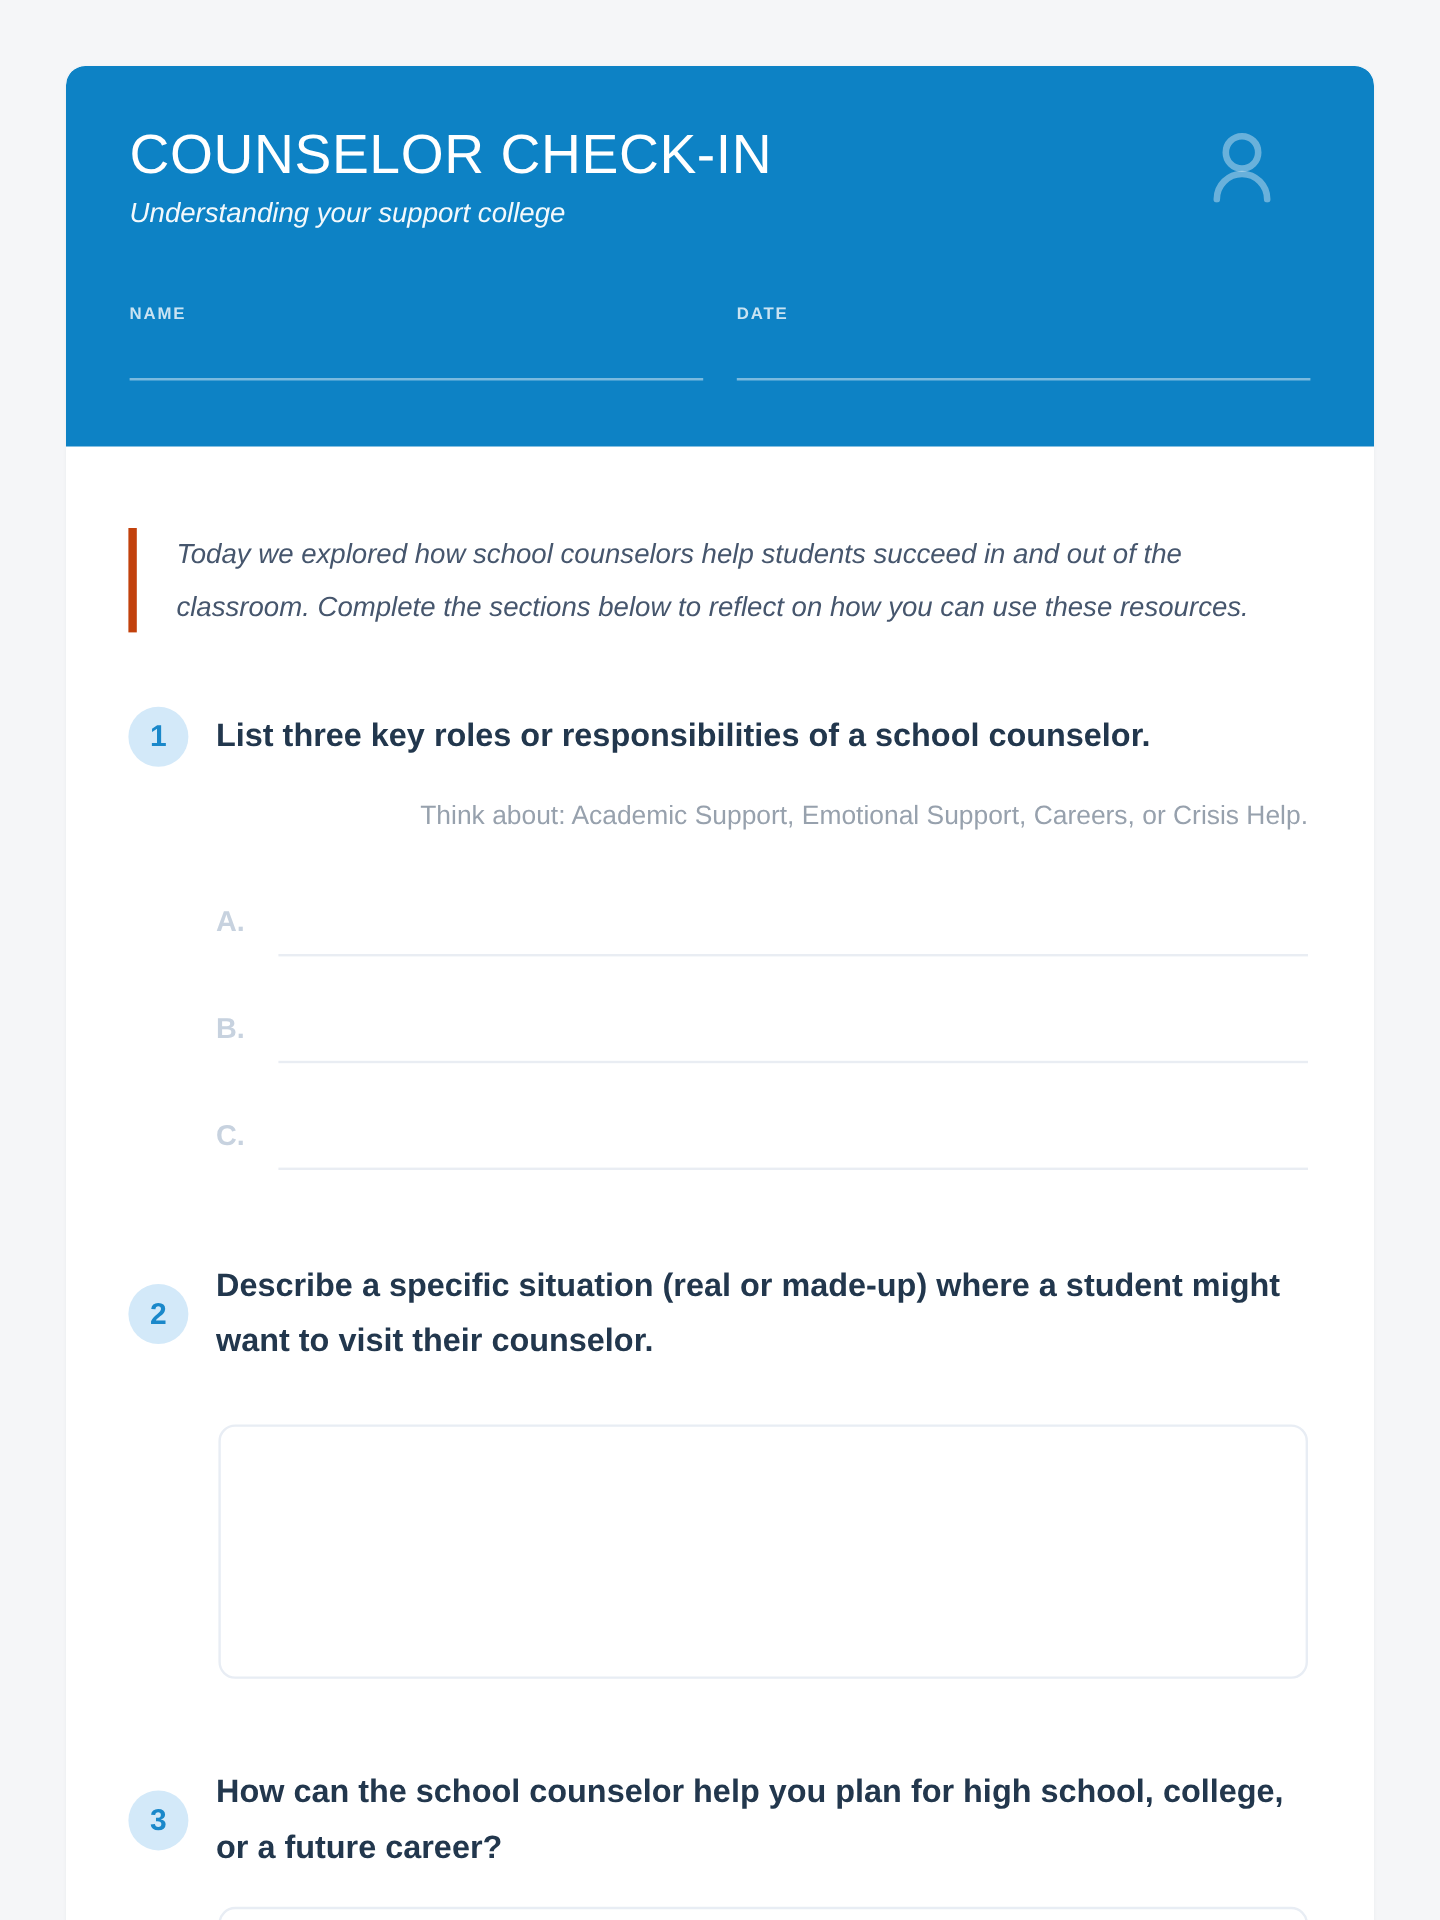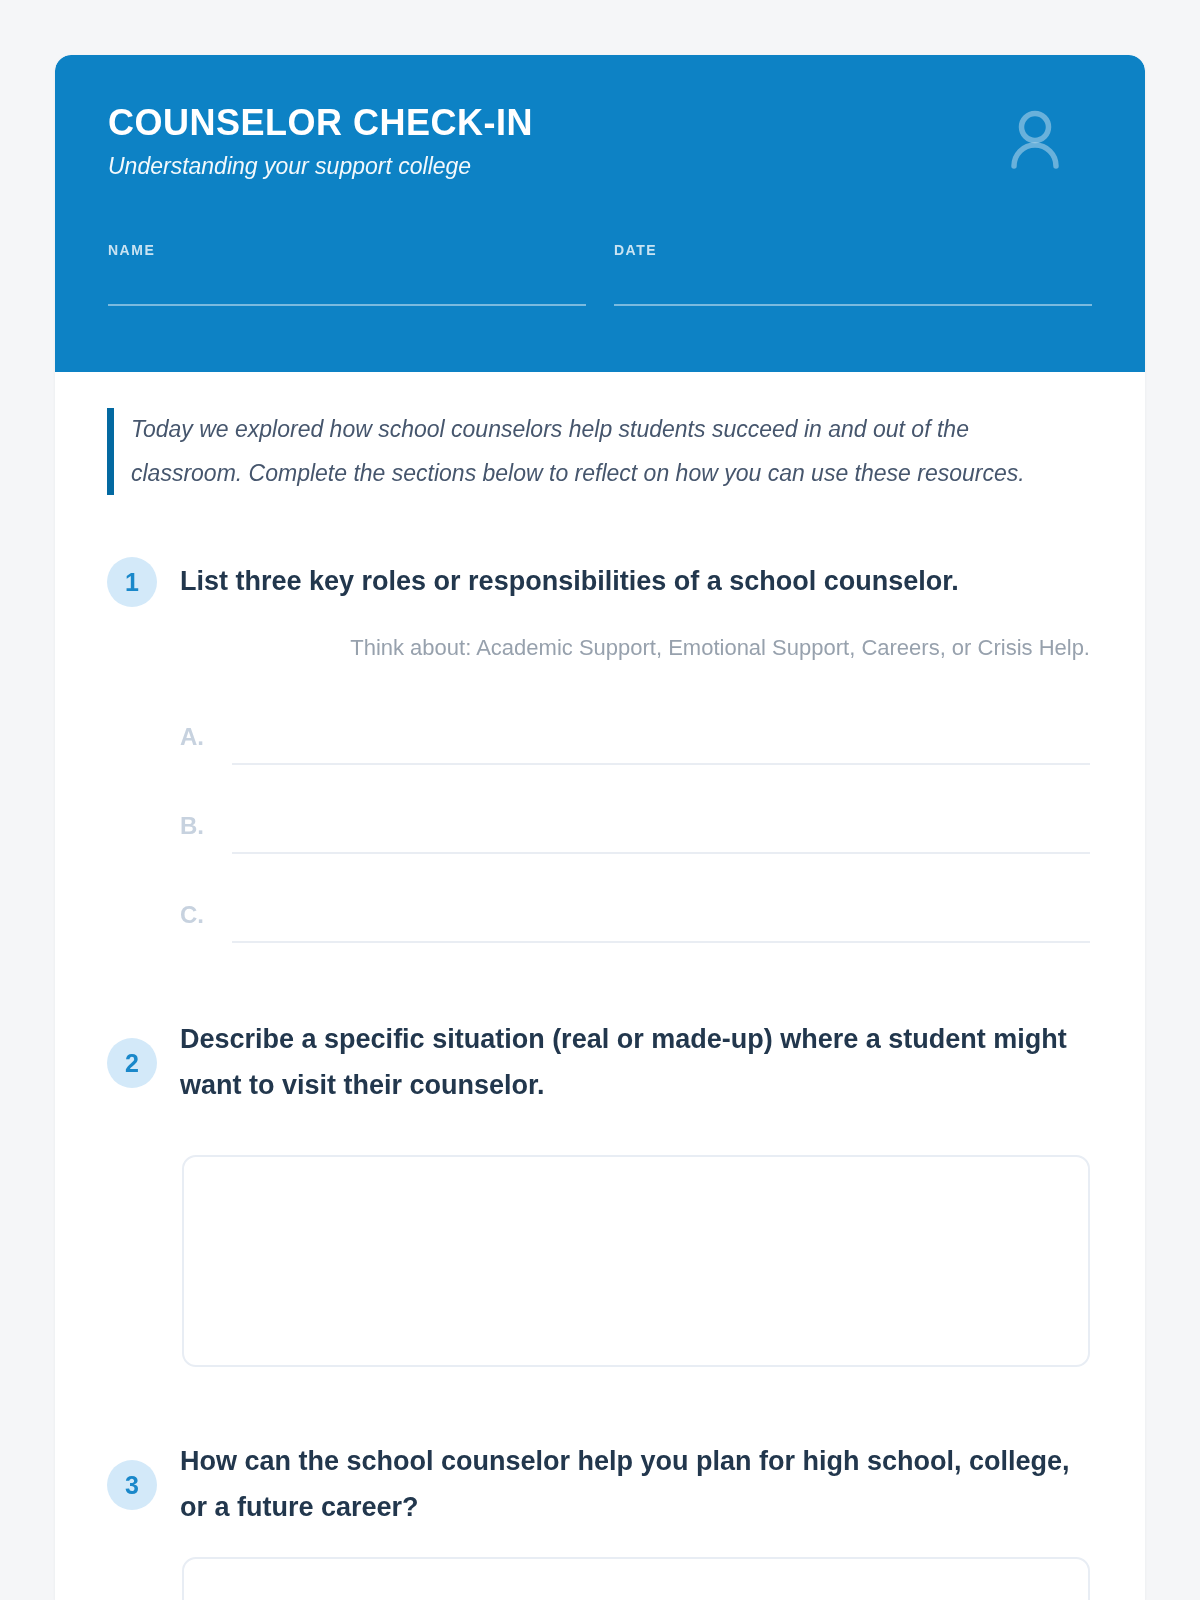--- a/index.html
+++ b/index.html
@@ -23,22 +23,22 @@
   .hdr {
     background: #0d82c5;
     border-radius: 16px 16px 0 0;
     height: 317px;
     padding: 48px 53px 0 53px;
     color: #ffffff;
     position: relative;
   }
   .hdr-top { display: flex; justify-content: space-between; align-items: flex-start; }
   .hdr h1 {
-    font-size: 36px;
-    font-weight: bold;
+    font-size: 46px;
+    font-weight: normal;
     letter-spacing: 0.5px;
     line-height: 1.1;
   }
   .subtitle {
     margin-top: 10px;
     font-size: 23px;
     font-style: italic;
     color: rgba(255,255,255,0.95);
   }
   .person { display: block; margin-top: 6px; margin-right: 28px; }
@@ -54,23 +54,23 @@
     margin-top: 46px;
     border-bottom: 2px solid rgba(255,255,255,0.45);
     height: 2px;
     cursor: text;
   }
 
   
   .content { padding: 0 55px 0 52px; }
 
   .intro {
-    margin-top: 36px;
-    border-left: 7px solid #0369a1;
-    padding-left: 17px;
+    margin-top: 68px;
+    border-left: 7px solid #c2410c;
+    padding-left: 33px;
   }
   .intro p {
     font-size: 23px;
     font-style: italic;
     color: #46566d;
     line-height: 1.9;
     max-width: 930px;
   }
 
   .q { margin-top: 0; }

